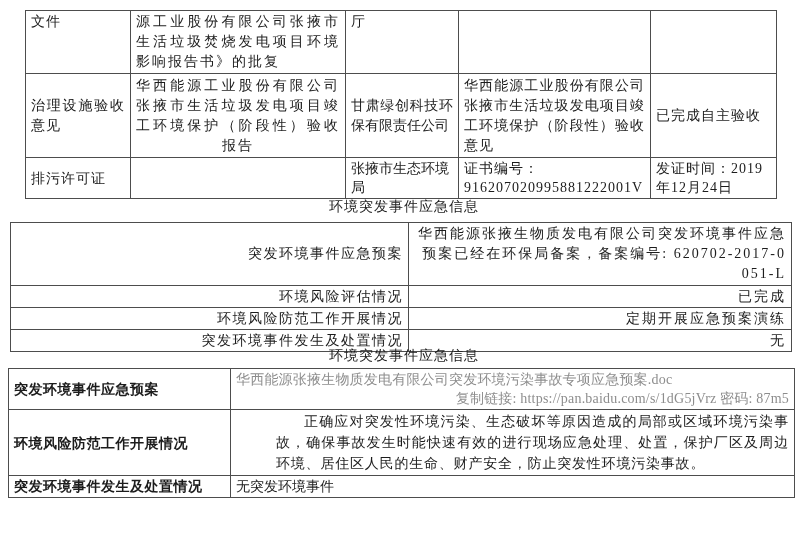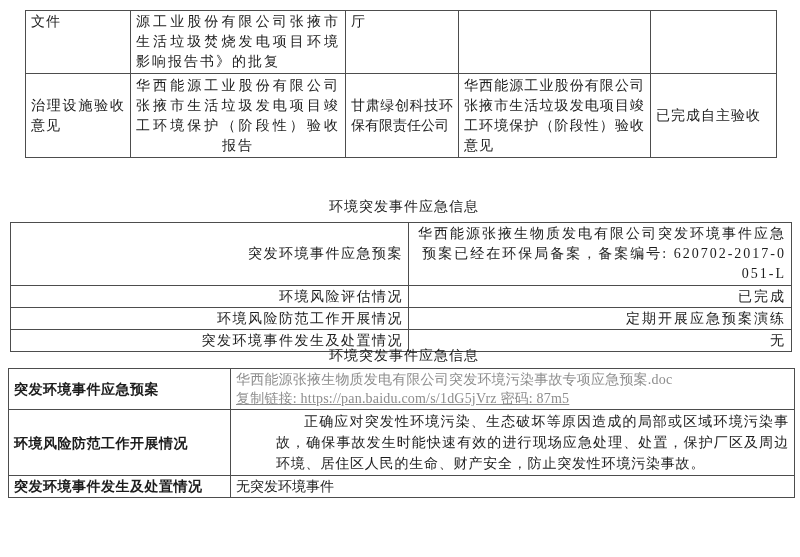--- a/index.html
+++ b/index.html
@@ -59,21 +59,21 @@
   .t3 td.lbl {
     font-family: "Liberation Sans", "DejaVu Sans", sans-serif;
     font-weight: bold; font-size: 14px; letter-spacing: 0.5px;
   }
   .t3 .r1 td { height: 40px; line-height: 19px; }
   .t3 .r2 td { height: 64px; }
   .t3 .r3 td, .t3 .r4 td { height: 21px; line-height: 19px; }
   .t3 td.body { letter-spacing: 0.8px; line-height: 21px; }
   .t3 td.body .indent { text-align: justify; text-indent: 2em; margin-left: 40px; }
   .gray { color: #8d8d8d; letter-spacing: 0.2px; }
-  .linkline { text-decoration: underline; cursor: pointer; }
+  .linkline { cursor: pointer; text-align: right; }
 </style>
 </head>
 <body>
 
 <div class="page">
 
   <table class="t1">
     <colgroup>
       <col style="width:105px">
         <col style="width:215px">
@@ -88,20 +88,30 @@
       <td class="cC vtop">厅</td>
       <td class="cD"></td>
       <td class="cE"></td>
     </tr>
     <tr class="r2">
       <td class="cA just">治理设施验收意见</td>
       <td class="cB jcenter">华西能源工业股份有限公司张掖市生活垃圾发电项目竣工环境保护（阶段性）验收报告</td>
       <td class="cC just">甘肃绿创科技环保有限责任公司</td>
       <td class="cD just">华西能源工业股份有限公司张掖市生活垃圾发电项目竣工环境保护（阶段性）验收意见</td>
       <td class="cE center">已完成自主验收</td>
+    </tr>
+    <tr class="r3">
+      <td class="cA">排污许可证</td>
+      <td class="cB"></td>
+      <td class="cC center">张掖市生态环境局</td>
+      <td class="cD center">
+        <div>证书编号：</div>
+        <div>916207020995881222001V</div>
+      </td>
+      <td class="cE">发证时间：2019年12月24日</td>
     </tr>
   </tbody>
     </table>
 
   <div class="caption cap1">环境突发事件应急信息</div>
 
   <table class="t2">
     <colgroup>
         <col style="width:398px">
         <col style="width:383px">

